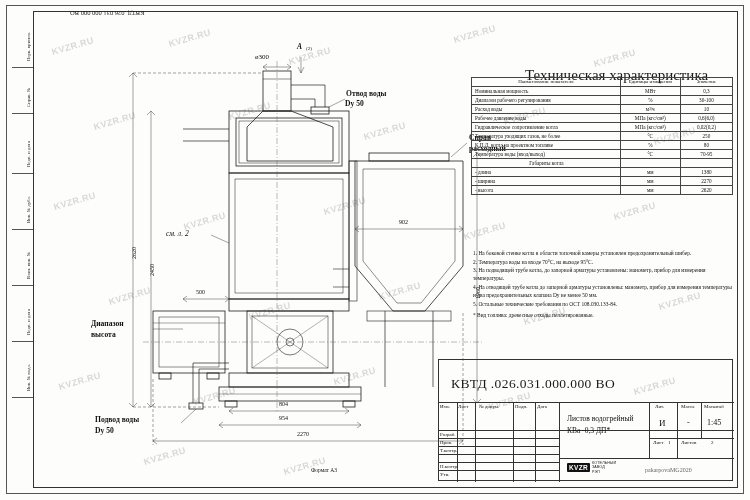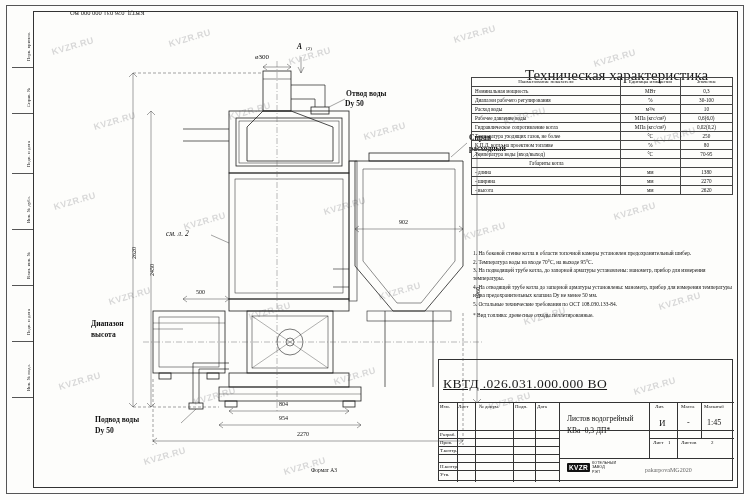--- a/index.html
+++ b/index.html
@@ -462,21 +462,21 @@
       <div class="tb-line" style="left:18px;top:42px;width:1px;height:80px;"></div>
       <div class="tb-line" style="left:36px;top:42px;width:1px;height:80px;"></div>
       <div class="tb-line" style="left:74px;top:42px;width:1px;height:80px;"></div>
       <div class="tb-line" style="left:96px;top:42px;width:1px;height:80px;"></div>
       <div class="tb-line" style="left:120px;top:42px;width:1px;height:80px;"></div>
       <div class="tb-line" style="left:210px;top:42px;width:1px;height:56px;"></div>
       <div class="tb-line" style="left:238px;top:42px;width:1px;height:36px;"></div>
       <div class="tb-line" style="left:262px;top:42px;width:1px;height:36px;"></div>
       <div class="tb-line" style="left:238px;top:78px;width:1px;height:20px;"></div>
 
-      <div class="bigcode" style="position:absolute;left:4px;top:16px;text-decoration:underline;">КВТД .026.031.000.000  ВО</div>
+      <div class="bigcode" style="position:absolute;left:12px;top:16px;">КВТД .026.031.000.000  ВО</div>
 
       <span class="tb-t" style="left:1px;top:44px;">Изм.</span>
       <span class="tb-t" style="left:19px;top:44px;">Лист</span>
       <span class="tb-t" style="left:40px;top:44px;">№ докум.</span>
       <span class="tb-t" style="left:76px;top:44px;">Подп.</span>
       <span class="tb-t" style="left:98px;top:44px;">Дата</span>
 
       <span class="tb-t" style="left:1px;top:72px;">Разраб.</span>
       <span class="tb-t" style="left:1px;top:80px;">Пров.</span>
       <span class="tb-t" style="left:1px;top:88px;">Т.контр.</span>

